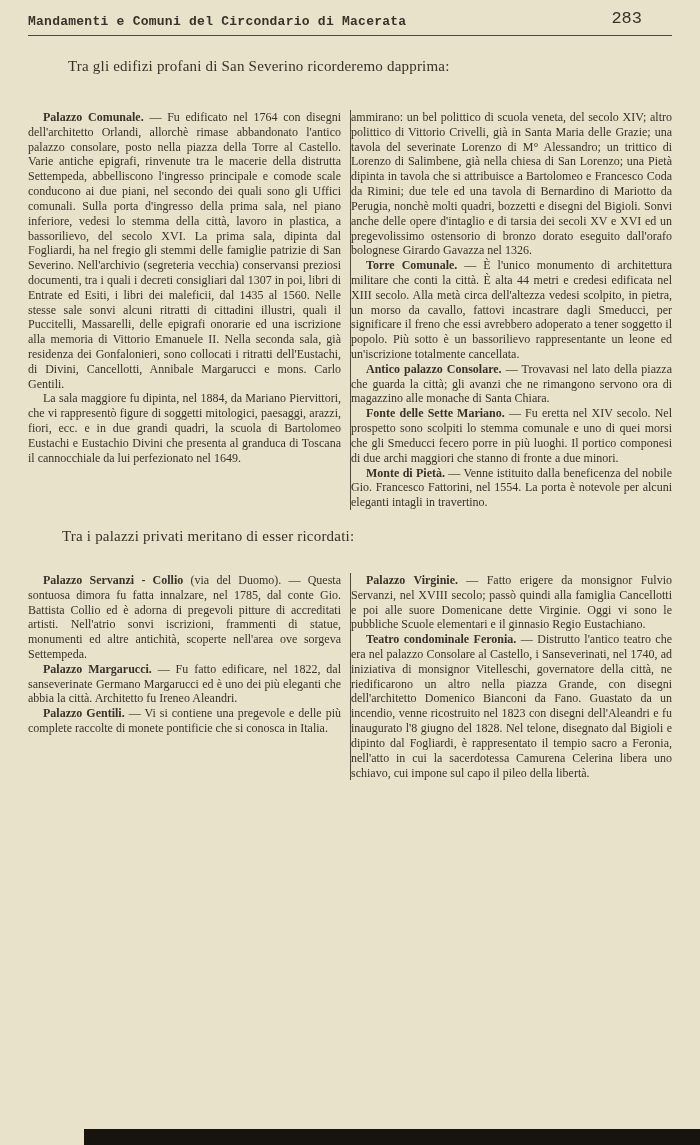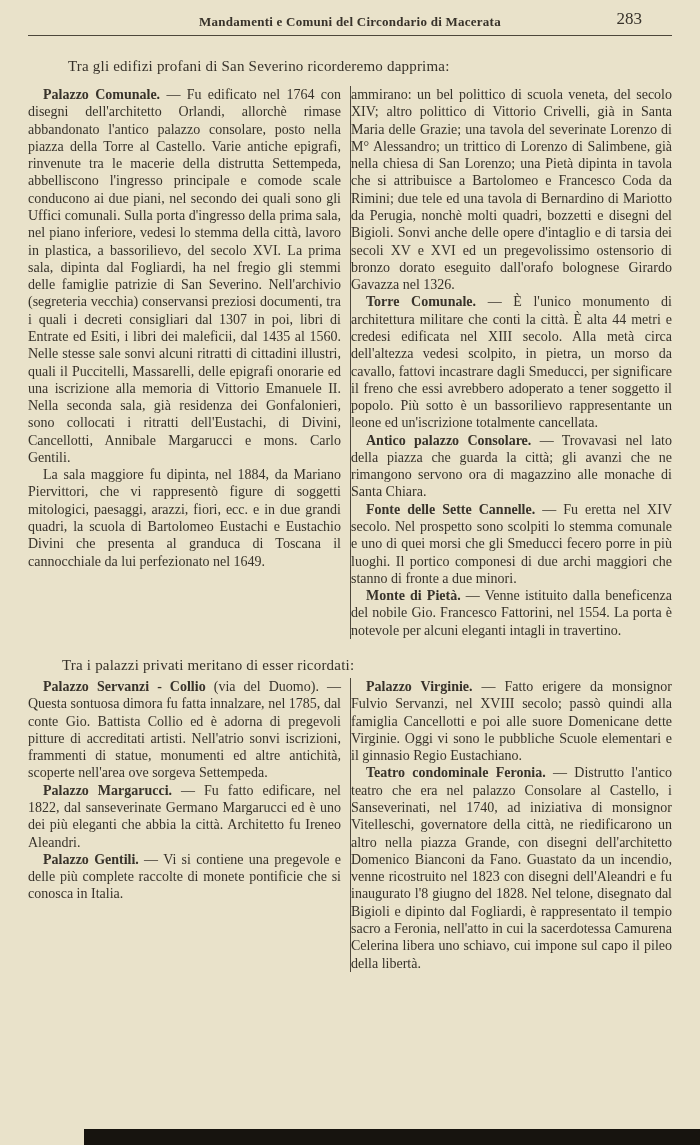--- a/index.html
+++ b/index.html
@@ -15,21 +15,21 @@
     width:700px; height:1145px;
     overflow:hidden;
     background:var(--paper);
     color:var(--ink);
     font-family:"Liberation Serif","DejaVu Serif",serif;
     padding:12px 28px 0 28px;
   }
   .page-header{
     position:relative;
     height:20px;
-    text-align:center;
+    font-family:Liberation Mono, monospace;
   }
   .running-title{
     font-size:13px;
     font-weight:bold;
     letter-spacing:.25px;
   }
   .page-number{
     position:absolute;
     right:30px; top:-3px;
     font-size:17px;
@@ -46,23 +46,24 @@
     padding-left:40px;
     letter-spacing:.2px;
   }
   .section-heading.second{ margin:18px 0 4px 0; padding-left:34px; }
   .columns{
     display:flex;
     align-items:stretch;
   }
   .col{
     width:50%;
-    font-size:14px;
+    font-size:12px;
     line-height:1.235;
     text-align:justify;
+    margin-top:24px;
   }
   .col-left{ padding-right:9px; }
   .col-right{ padding-left:0; border-left:1px solid var(--rule); }
   .para{ margin:0; text-indent:15px; }
   .para.no-indent{ text-indent:0; }
   .lead{ font-weight:bold; }
   .scan-bar{
     position:absolute;
     left:84px; right:0; bottom:0;
     height:16px;
@@ -84,21 +85,21 @@
 
   <div class="columns">
     <div class="col col-left">
       <p class="para"><b class="lead">Palazzo Comunale.</b><span> — Fu edificato nel 1764 con disegni dell'architetto Orlandi, allorchè rimase abbandonato l'antico palazzo consolare, posto nella piazza della Torre al Castello. Varie antiche epigrafi, rinvenute tra le macerie della distrutta Settempeda, abbelliscono l'ingresso principale e comode scale conducono ai due piani, nel secondo dei quali sono gli Uffici comunali. Sulla porta d'ingresso della prima sala, nel piano inferiore, vedesi lo stemma della città, lavoro in plastica, a bassorilievo, del secolo XVI. La prima sala, dipinta dal Fogliardi, ha nel fregio gli stemmi delle famiglie patrizie di San Severino. Nell'archivio (segreteria vecchia) conservansi preziosi documenti, tra i quali i decreti consigliari dal 1307 in poi, libri di Entrate ed Esiti, i libri dei maleficii, dal 1435 al 1560. Nelle stesse sale sonvi alcuni ritratti di cittadini illustri, quali il Puccitelli, Massarelli, delle epigrafi onorarie ed una iscrizione alla memoria di Vittorio Emanuele II. Nella seconda sala, già residenza dei Gonfalonieri, sono collocati i ritratti dell'Eustachi, di Divini, Cancellotti, Annibale Margarucci e mons. Carlo Gentili.</span></p>
       <p class="para">La sala maggiore fu dipinta, nel 1884, da Mariano Piervittori, che vi rappresentò figure di soggetti mitologici, paesaggi, arazzi, fiori, ecc. e in due grandi quadri, la scuola di Bartolomeo Eustachi e Eustachio Divini che presenta al granduca di Toscana il cannocchiale da lui perfezionato nel 1649.</p>
     </div>
     <div class="col col-right">
       <p class="para no-indent">ammirano: un bel polittico di scuola veneta, del secolo XIV; altro polittico di Vittorio Crivelli, già in Santa Maria delle Grazie; una tavola del severinate Lorenzo di M° Alessandro; un trittico di Lorenzo di Salimbene, già nella chiesa di San Lorenzo; una Pietà dipinta in tavola che si attribuisce a Bartolomeo e Francesco Coda da Rimini; due tele ed una tavola di Bernardino di Mariotto da Perugia, nonchè molti quadri, bozzetti e disegni del Bigioli. Sonvi anche delle opere d'intaglio e di tarsia dei secoli XV e XVI ed un pregevolissimo ostensorio di bronzo dorato eseguito dall'orafo bolognese Girardo Gavazza nel 1326.</p>
       <p class="para"><b class="lead">Torre Comunale.</b><span> — È l'unico monumento di architettura militare che conti la città. È alta 44 metri e credesi edificata nel XIII secolo. Alla metà circa dell'altezza vedesi scolpito, in pietra, un morso da cavallo, fattovi incastrare dagli Smeducci, per significare il freno che essi avrebbero adoperato a tener soggetto il popolo. Più sotto è un bassorilievo rappresentante un leone ed un'iscrizione totalmente cancellata.</span></p>
       <p class="para"><b class="lead">Antico palazzo Consolare.</b><span> — Trovavasi nel lato della piazza che guarda la città; gli avanzi che ne rimangono servono ora di magazzino alle monache di Santa Chiara.</span></p>
-      <p class="para"><b class="lead">Fonte delle Sette Cannelle.</b><span> — Fu eretta nel XIV secolo. Nel prospetto sono scolpiti lo stemma comunale e uno di quei morsi che gli Smeducci fecero porre in più luoghi. Il portico componesi di due archi maggiori che stanno di fronte a due minori.</span></p>
+      <p class="para"><b class="lead">Fonte delle Sette Mariano.</b><span> — Fu eretta nel XIV secolo. Nel prospetto sono scolpiti lo stemma comunale e uno di quei morsi che gli Smeducci fecero porre in più luoghi. Il portico componesi di due archi maggiori che stanno di fronte a due minori.</span></p>
       <p class="para"><b class="lead">Monte di Pietà.</b><span> — Venne istituito dalla beneficenza del nobile Gio. Francesco Fattorini, nel 1554. La porta è notevole per alcuni eleganti intagli in travertino.</span></p>
     </div>
   </div>
 
   <div class="section-heading second">Tra i palazzi privati meritano di esser ricordati:</div>
 
   <div class="columns">
     <div class="col col-left">
       <p class="para"><b class="lead">Palazzo Servanzi - Collio</b><span> (via del Duomo). — Questa sontuosa dimora fu fatta innalzare, nel 1785, dal conte Gio. Battista Collio ed è adorna di pregevoli pitture di accreditati artisti. Nell'atrio sonvi iscrizioni, frammenti di statue, monumenti ed altre antichità, scoperte nell'area ove sorgeva Settempeda.</span></p>
       <p class="para"><b class="lead">Palazzo Margarucci.</b><span> — Fu fatto edificare, nel 1822, dal sanseverinate Germano Margarucci ed è uno dei più eleganti che abbia la città. Architetto fu Ireneo Aleandri.</span></p>

